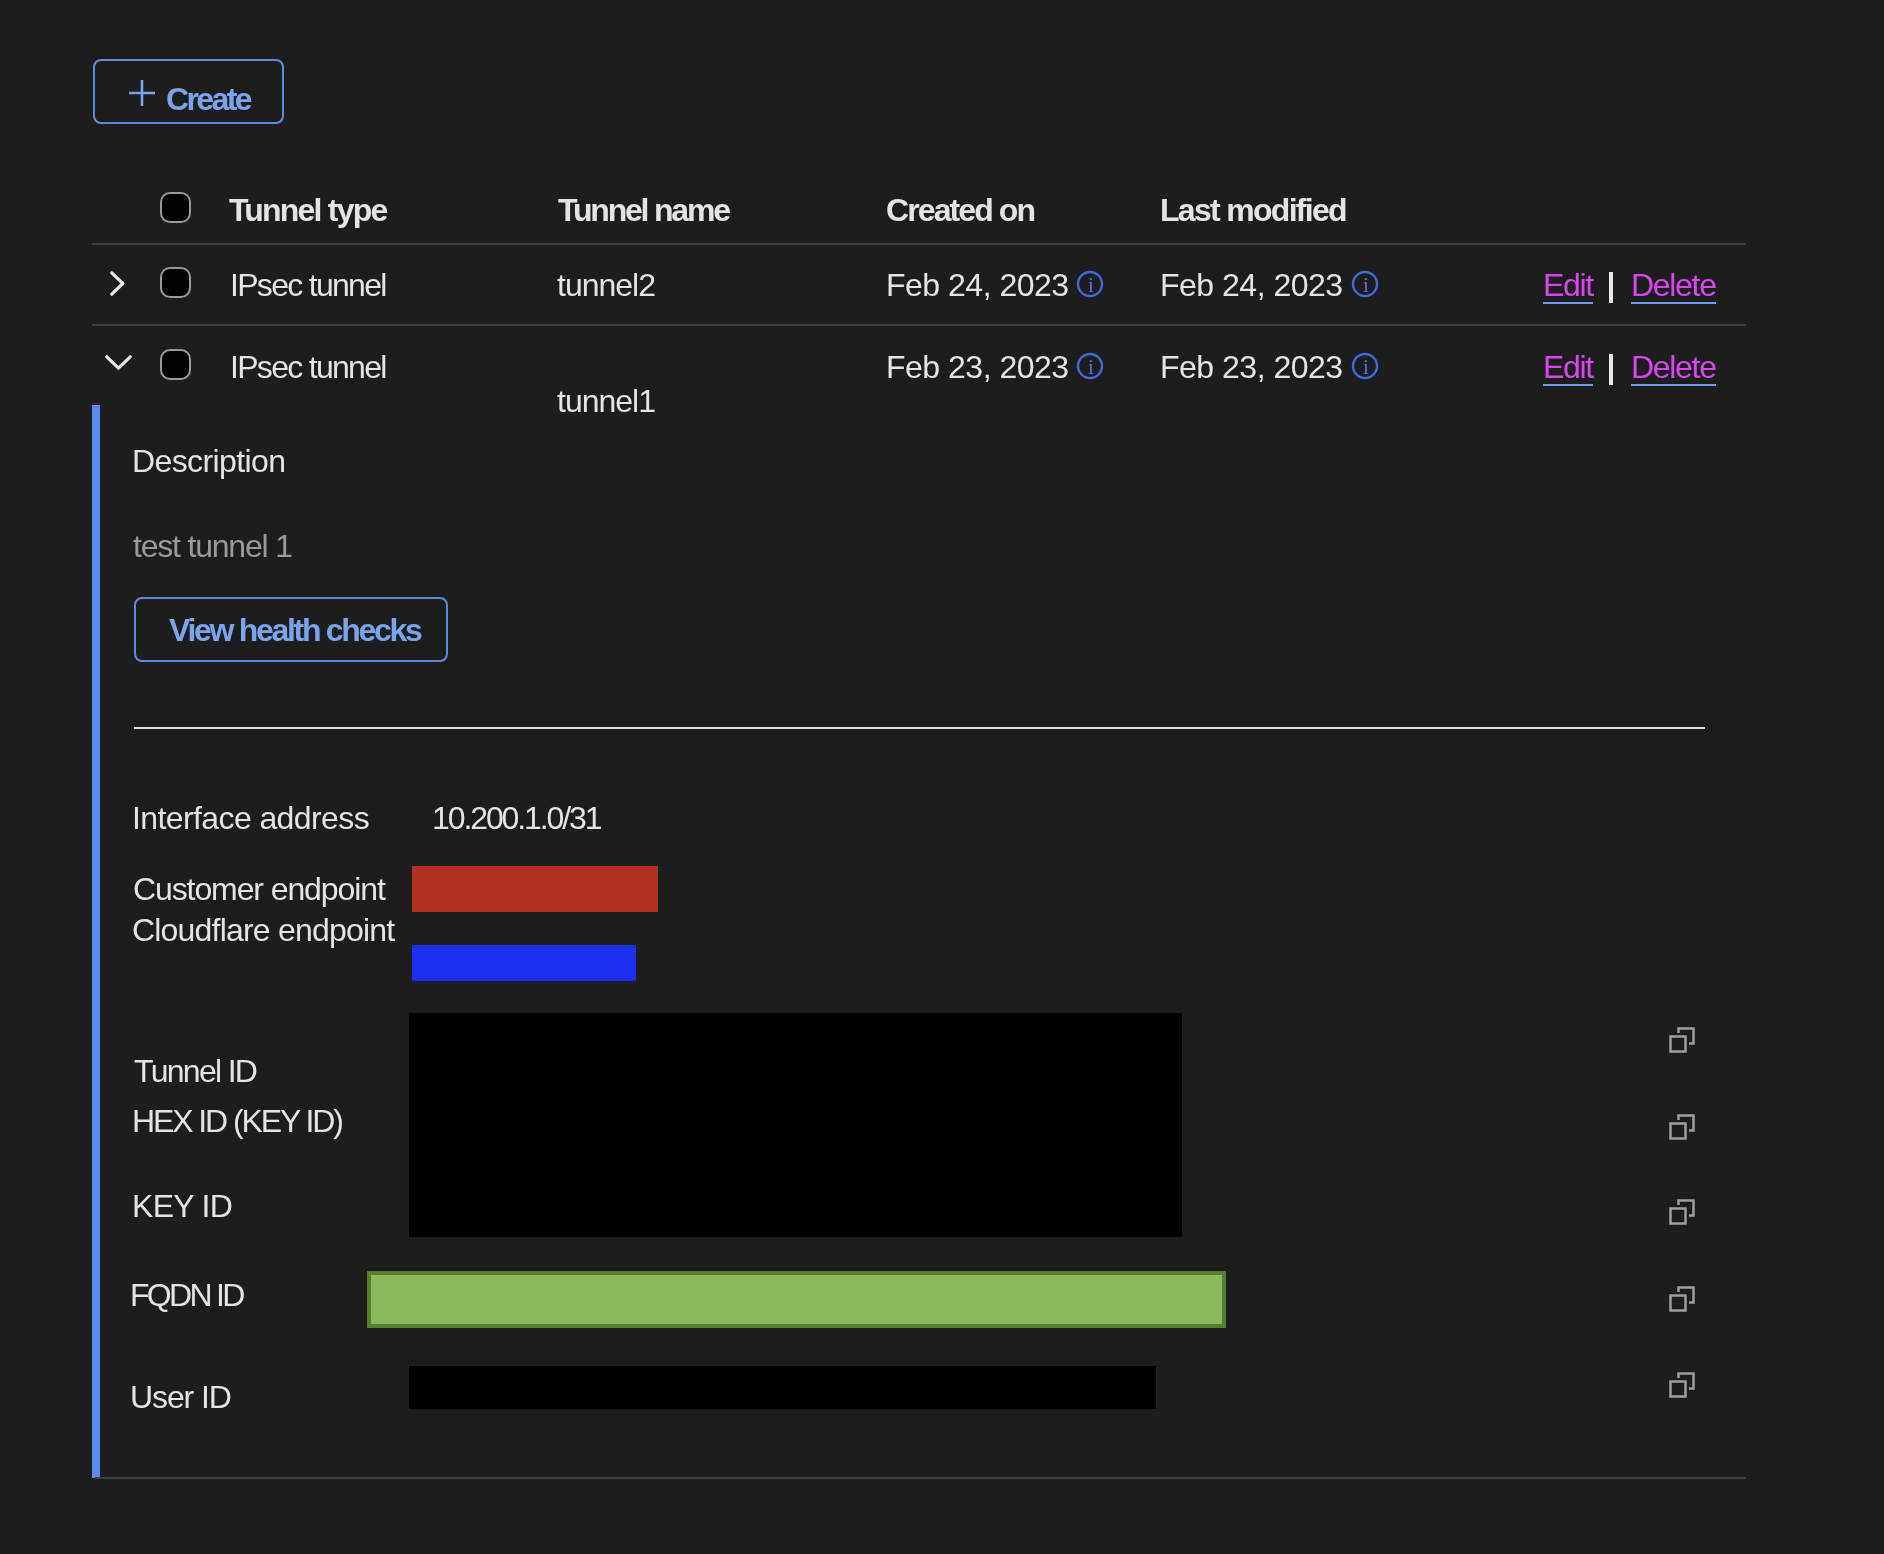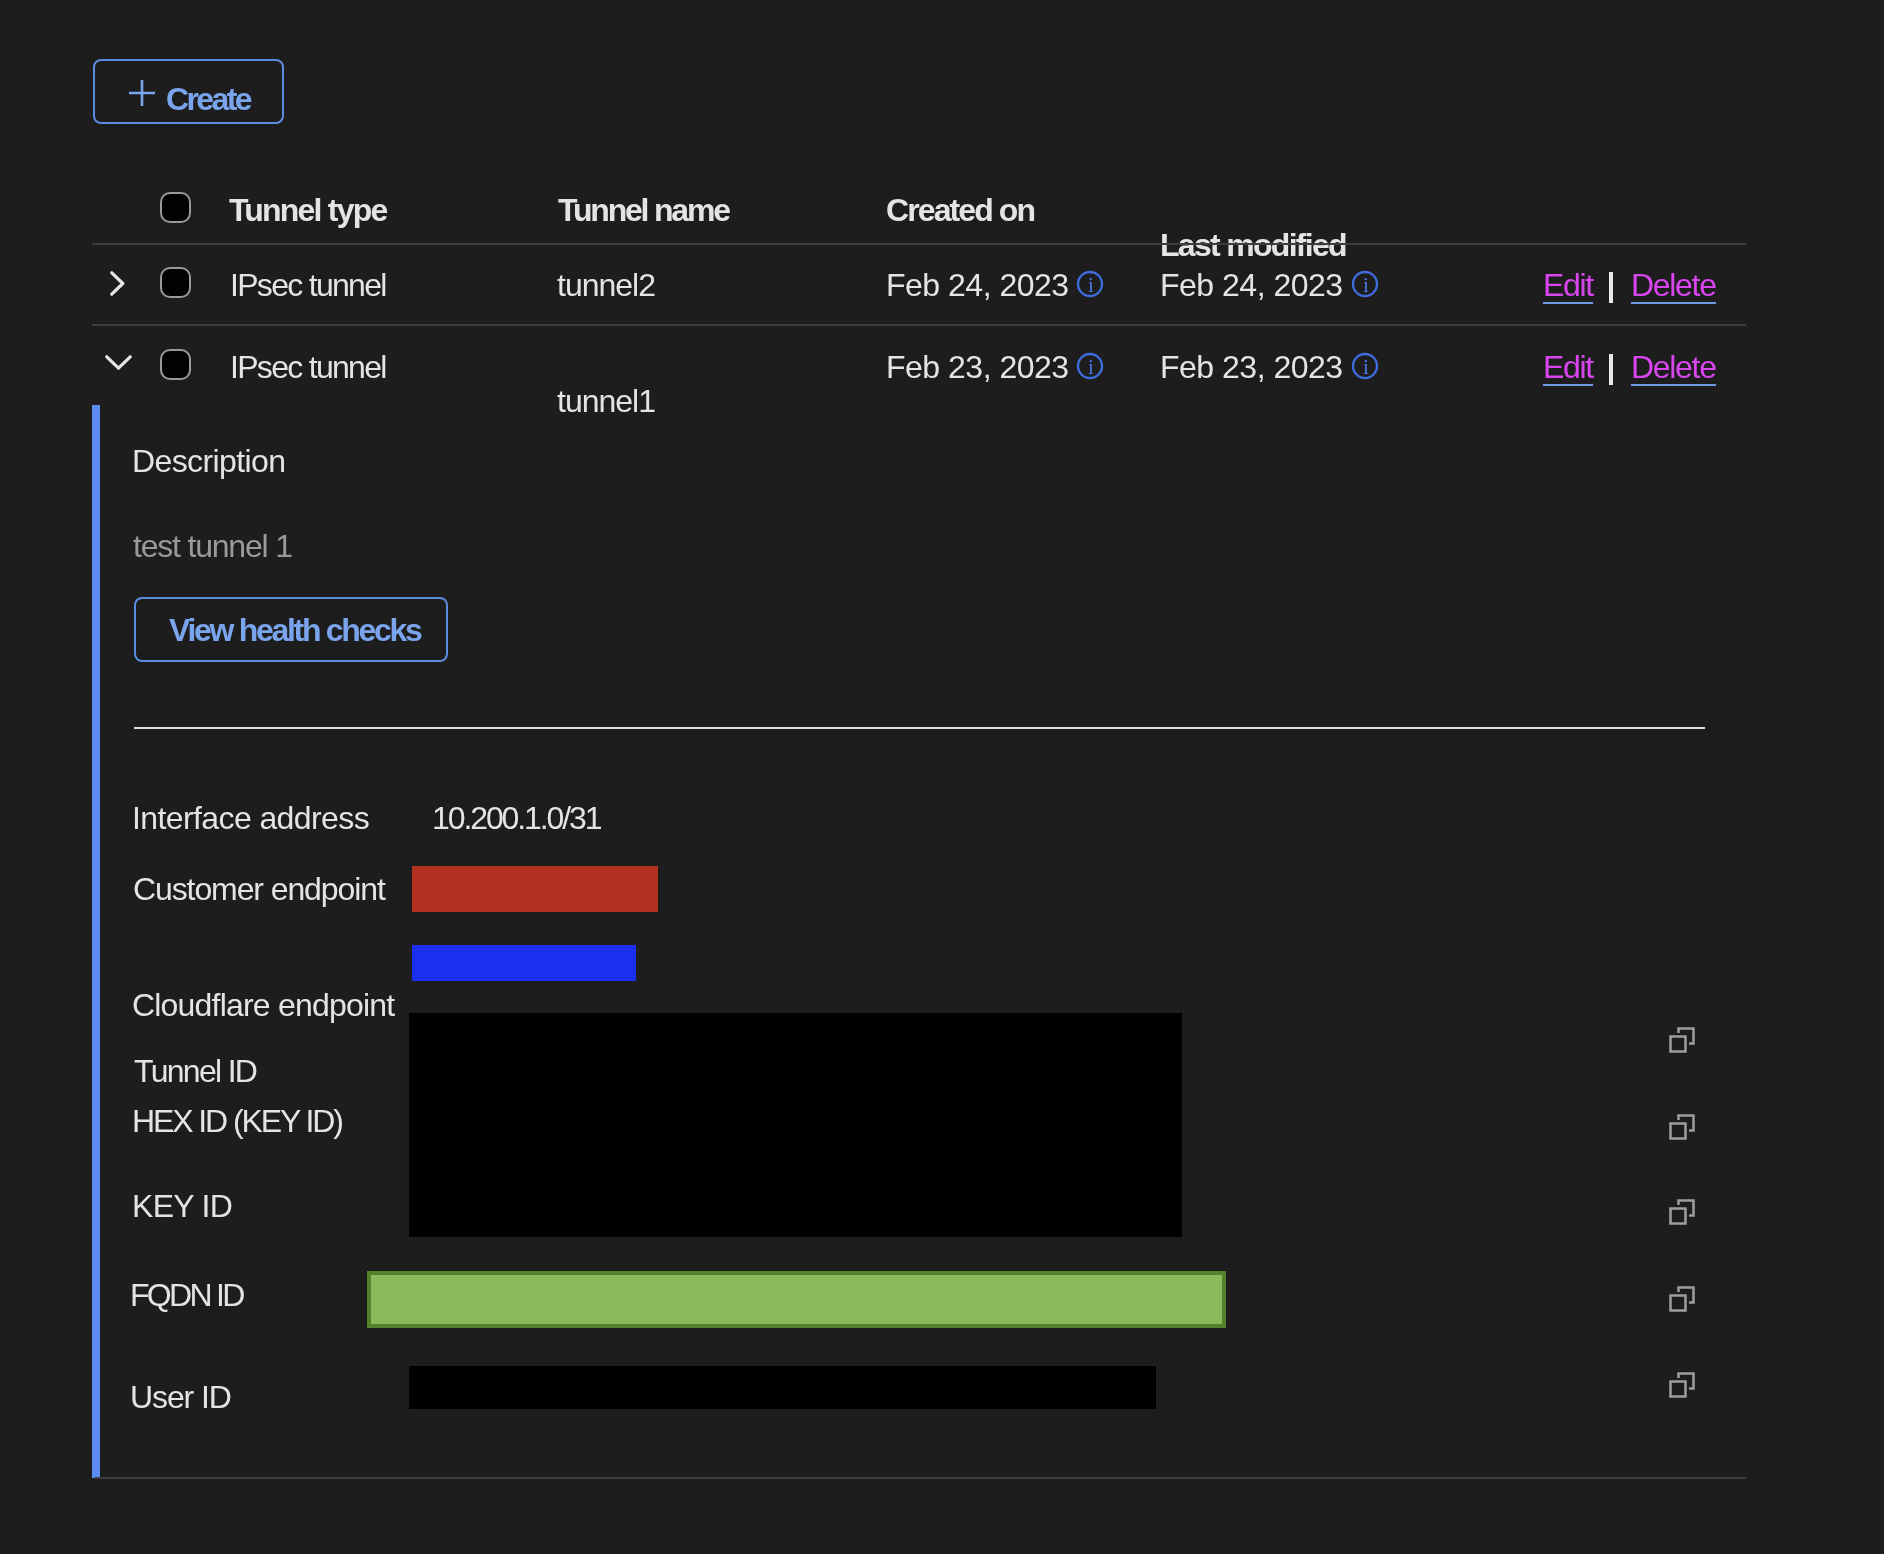--- a/index.html
+++ b/index.html
@@ -20,21 +20,21 @@
 <div class="blk" style="left:93px; top:59px; width:191px; height:65px; border:2px solid #5c8ce0; border-radius:8px;"></div>
 <svg class="blk" style="left:128px; top:79px;" width="28" height="28" viewBox="0 0 28 28">
   <path d="M14 1 V27 M1 14 H27" stroke="#7aa4ec" stroke-width="2.6" fill="none"></path>
 </svg>
 <div class="abs blue" style="left:166px; top:80px; letter-spacing:-2.6px;">Create</div>
 
 <div class="cb" style="left:160px; top:192px;"></div>
 <div class="abs bold" style="left:229px; top:191px; letter-spacing:-1.8px;">Tunnel type</div>
 <div class="abs bold" style="left:558px; top:191px; letter-spacing:-2.2px;">Tunnel name</div>
 <div class="abs bold" style="left:886px; top:191px; letter-spacing:-1.9px;">Created on</div>
-<div class="abs bold" style="left:1160px; top:191px; letter-spacing:-1.7px;margin-top:35px;">Last modified</div>
+<div class="abs bold" style="left:1160px; top:191px; letter-spacing:-1.7px;">Last modified</div>
 <div class="hline" style="left:92px; top:243px; width:1654px;"></div>
 
 <svg class="blk" style="left:110px; top:271px;" width="15" height="25" viewBox="0 0 15 25">
   <path d="M1.8 1.8 L12.8 12.5 L1.8 23.2" stroke="#e6e6e6" stroke-width="3.2" fill="none" stroke-linecap="round" stroke-linejoin="round"></path>
 </svg>
 <div class="cb" style="left:160px; top:267px;"></div>
 <div class="abs" style="left:230px; top:266px; letter-spacing:-1.7px;">IPsec tunnel</div>
 <div class="abs" style="left:557px; top:266px; letter-spacing:-1.0px;">tunnel2</div>
 <div class="abs" style="left:886px; top:266px;">Feb 24, 2023</div>
 <svg class="blk info1" style="left:1076px; top:270px;" width="28" height="28" viewBox="0 0 28 28">
@@ -80,21 +80,21 @@
 <div class="abs blue" style="left:169px; top:611px; letter-spacing:-2.3px;">View health checks</div>
 
 <div class="blk" style="left:134px; top:727px; width:1571px; height:2px; background:#dcdcdc;"></div>
 
 <div class="abs" style="left:132px; top:799px; letter-spacing:-0.6px;">Interface address</div>
 <div class="abs" style="left:432px; top:799px; letter-spacing:-2.1px;">10.200.1.0/31</div>
 
 <div class="abs" style="left:133px; top:870px; letter-spacing:-1.1px;">Customer endpoint</div>
 <div class="blk" style="left:412px; top:866px; width:246px; height:46px; background:#b23120;"></div>
 
-<div class="abs" style="left:132px; top:986px; letter-spacing:-0.8px;text-align:right;">Cloudflare endpoint</div>
+<div class="abs" style="left:132px; top:911px; letter-spacing:-0.8px;text-align:right;">Cloudflare endpoint</div>
 <div class="blk" style="left:412px; top:945px; width:224px; height:36px; background:#1c2ef0;"></div>
 
 <div class="abs" style="left:134px; top:1016px; letter-spacing:-1.7px;margin-top:36px;">Tunnel ID</div>
 <div class="blk" style="left:409px; top:1013px; width:773px; height:224px; background:#000;"></div>
 <div class="abs" style="left:132px; top:1102px; letter-spacing:-2.1px;">HEX ID (KEY ID)</div>
 <div class="abs" style="left:132px; top:1187px; letter-spacing:-0.7px;">KEY ID</div>
 
 <div class="abs" style="left:130px; top:1276px; letter-spacing:-2.7px;">FQDN ID</div>
 <div class="blk" style="left:367px; top:1271px; width:859px; height:57px; background:#8aba5c; border:4px solid #55802e;"></div>
 

